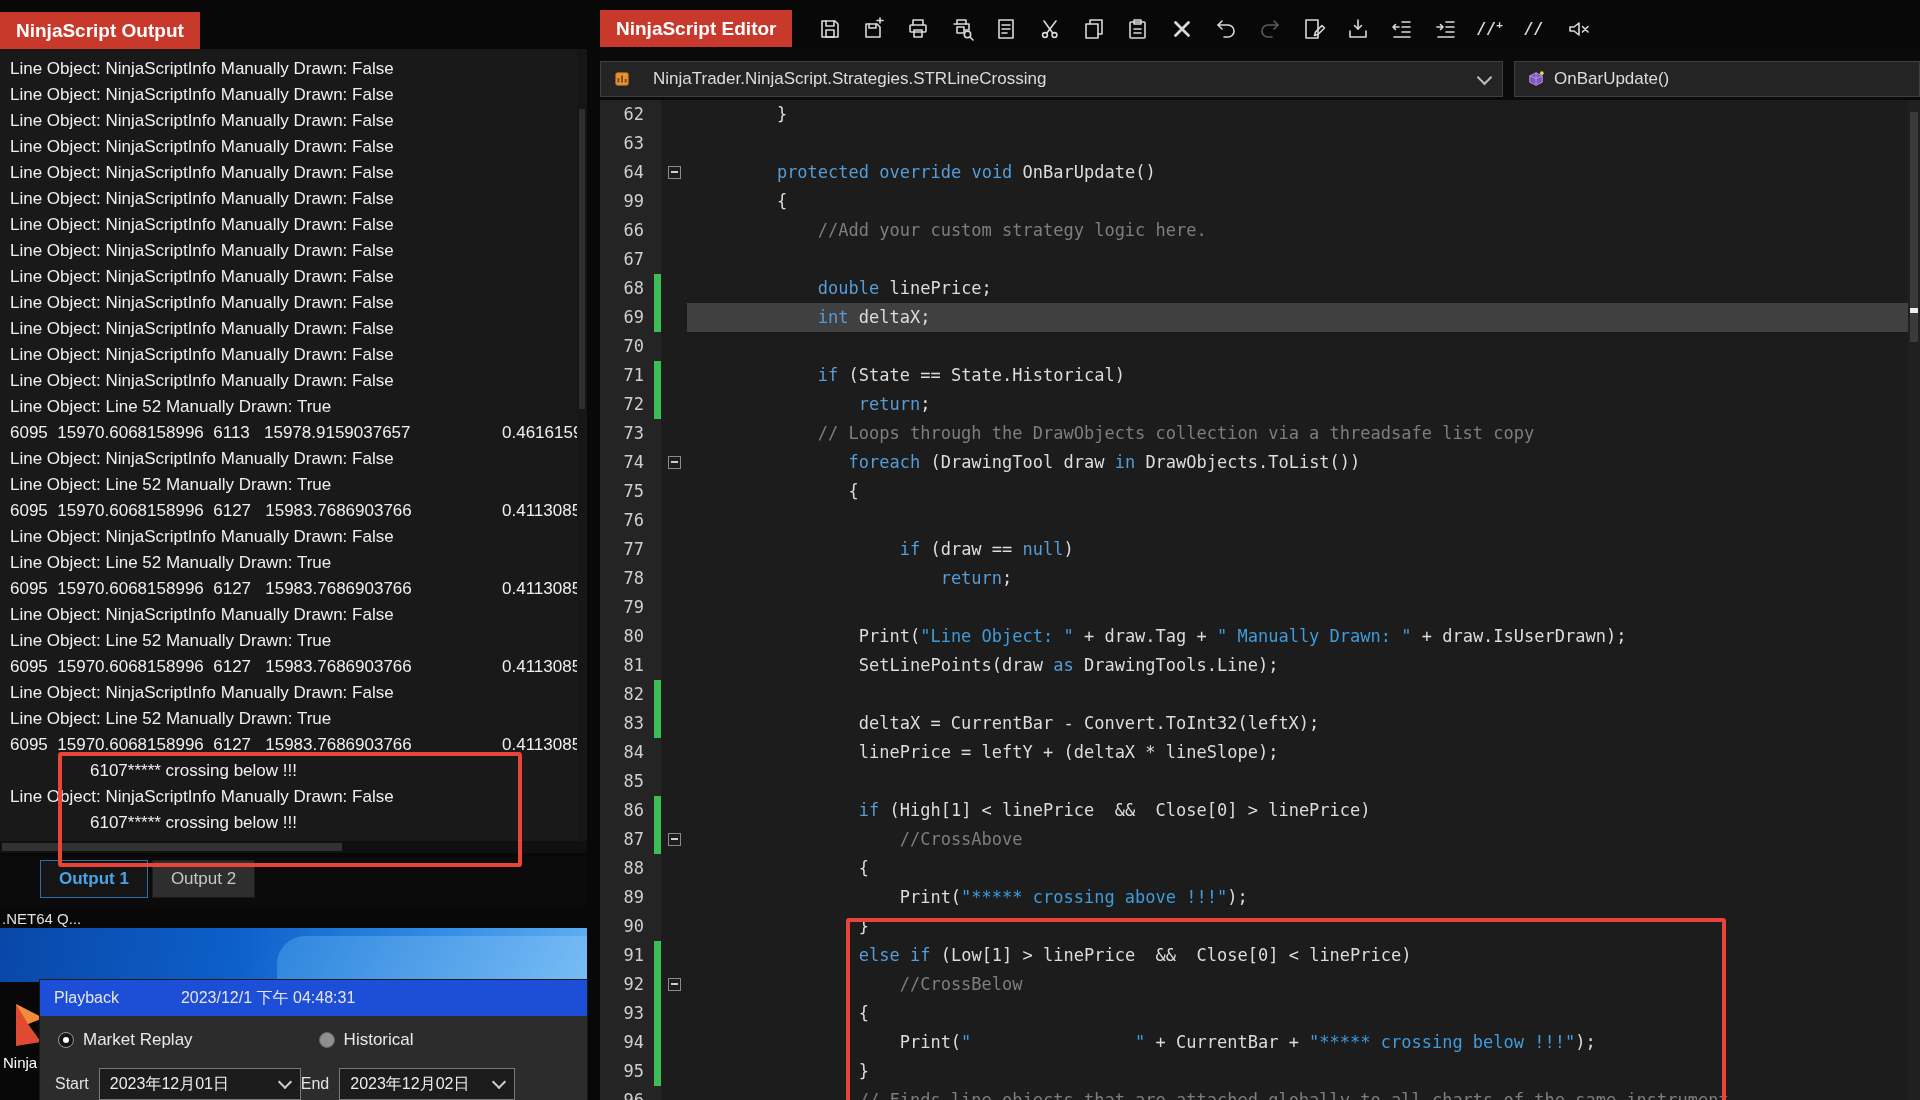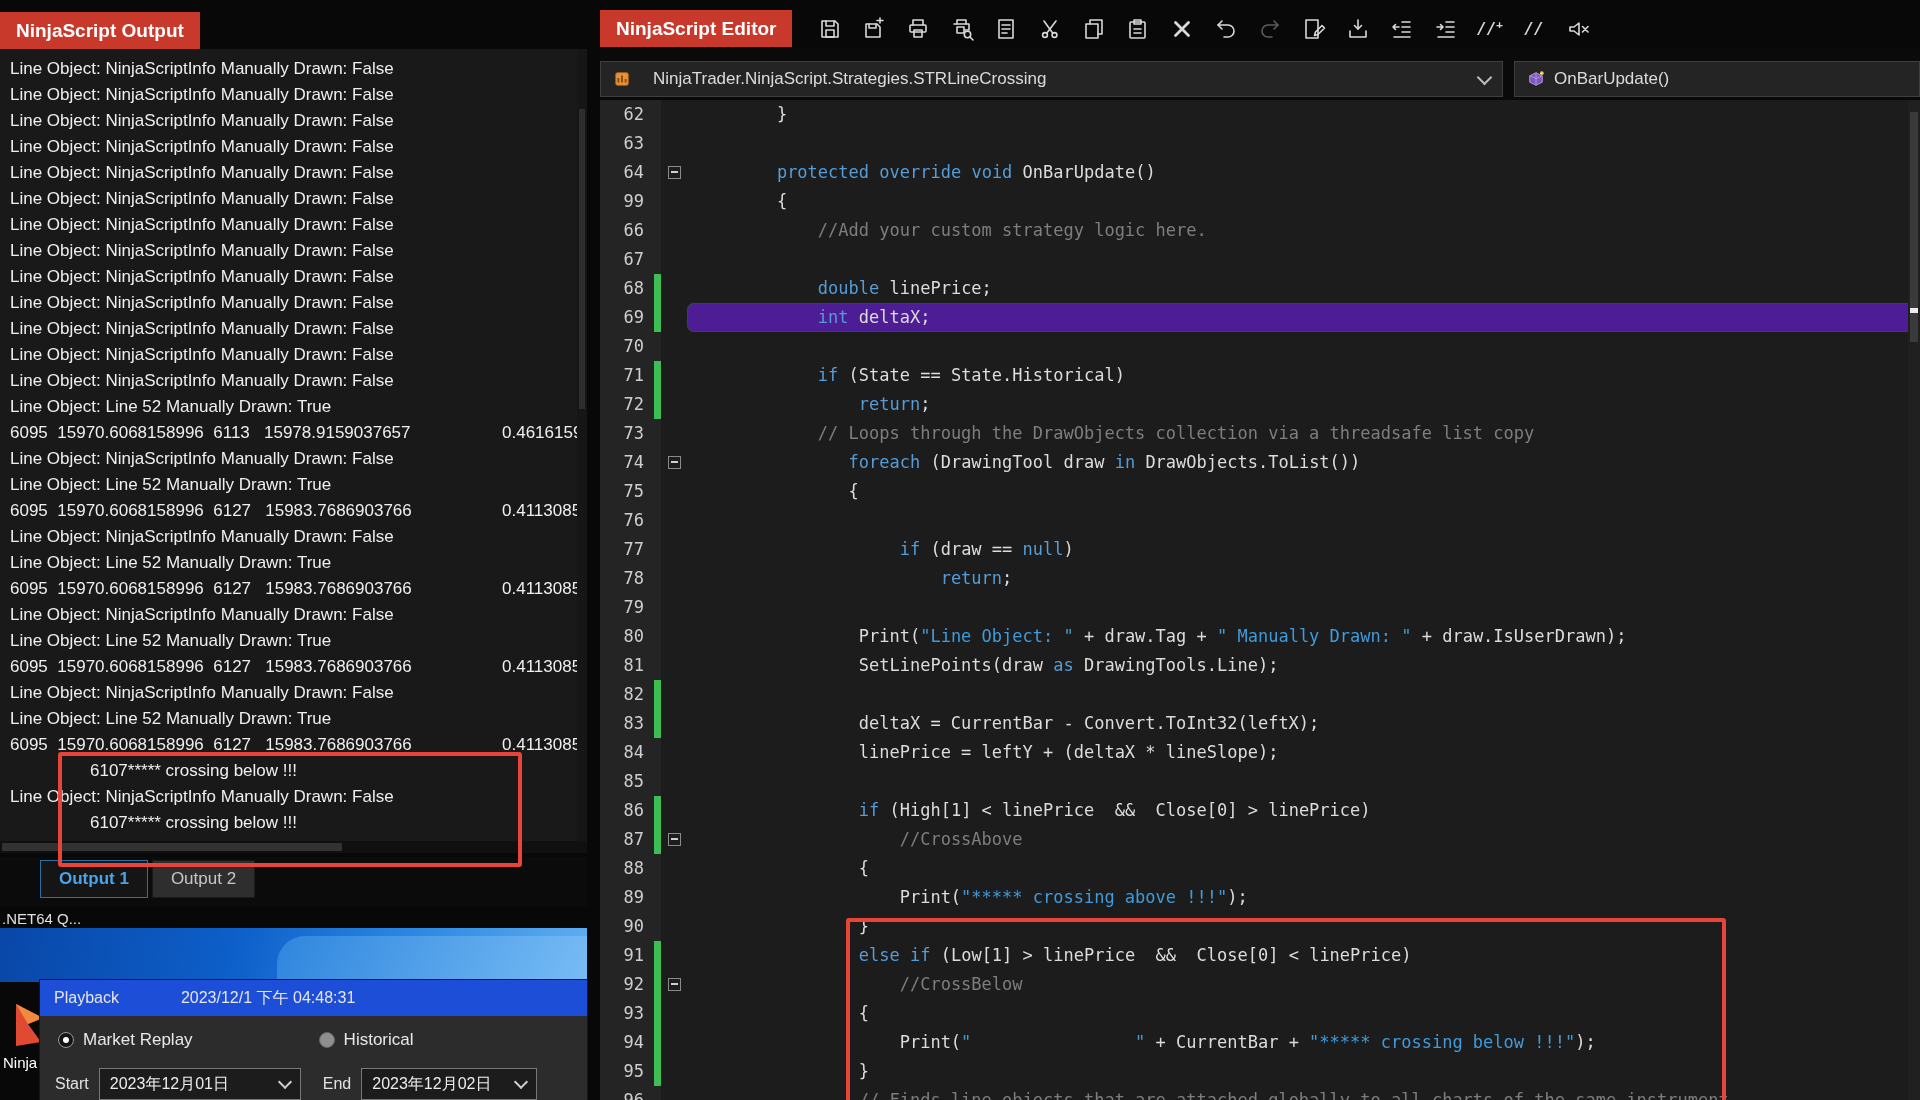--- a/index.html
+++ b/index.html
@@ -46,21 +46,21 @@
   .radio-item{display:flex;align-items:center;gap:9px;}
   .radio-item.second{margin-left:126px;}
   .radio{width:16px;height:16px;border-radius:50%;border:1px solid #9A9A9A;background:#151515;
          display:inline-block;position:relative;box-sizing:border-box;}
   .radio.selected::after{content:'';position:absolute;left:4px;top:4px;width:6px;height:6px;
          border-radius:50%;background:#FFF;}
   .radio.gray{background:#8F8F8F;border-color:#666;}
   .radio-label{font-size:17px;color:#E8E8E8;}
   .pb-dates{display:flex;align-items:center;margin:18px 0 0 15px;}
   .pb-label{font-size:16px;color:#E2E2E2;}
-  .pb-label.end{margin-left:22px;}
+  .pb-label.end{}
   .pb-select{width:202px;height:32px;background:#1C1C1C;border:1px solid #787878;display:flex;
              align-items:center;justify-content:space-between;padding:0 10px;box-sizing:border-box;
              margin-left:10px;font-size:16px;color:#ECECEC;white-space:nowrap;gap:8px;}
   .pb-select.end{width:176px;}
   .sel-chevron{width:8px;height:8px;border-right:2px solid #D0D0D0;border-bottom:2px solid #D0D0D0;
                transform:rotate(45deg);margin-top:-4px;flex:none;}
 
   
   .editor-panel{position:absolute;left:600px;top:10px;width:1320px;height:1100px;background:#0A0A0A;}
   .editor-titlebar{height:37px;background:#080808;display:flex;align-items:center;}
@@ -84,21 +84,21 @@
   .code-area{position:absolute;top:90px;left:0;width:1320px;height:1010px;background:#1C1C1C;
              overflow:hidden;font-family:"DejaVu Sans Mono","Liberation Mono",monospace;font-size:17px;}
   .code-row{display:flex;height:29px;line-height:29px;}
   .ln{width:54px;text-align:right;padding-right:10px;color:#CFCFCF;background:#242424;flex:none;box-sizing:border-box;}
   .cbar{width:7px;background:#242424;flex:none;}
   .cbar.green{background:#3DBE54;}
   .fcol{width:26px;flex:none;display:flex;align-items:center;justify-content:center;}
   .fbox{width:13px;height:13px;border:1px solid #8A8A8A;background:#1D1D1D;position:relative;box-sizing:border-box;}
   .fbox::after{content:'';position:absolute;left:2px;right:2px;top:4px;border-top:2px solid #CFCFCF;}
   .ctext{flex:1;white-space:pre;color:#DCDCDC;padding-left:8px;}
-  .code-row.current .ctext{background:#4c1d95;box-shadow:inset 0 0 0 1px #3E4145;border-radius:7px;}
+  .code-row.current .ctext{background:#404040;box-shadow:inset 0 0 0 1px #3E4145;}
   .tk-k{color:#569CD6}.tk-c{color:#7E7E7E}.tk-s{color:#3F9BDC}.tk-p{color:#DCDCDC}
 
   .editor-vscroll{position:absolute;top:90px;right:0;width:12px;height:1010px;background:#202020;}
   .editor-vscroll .thumb{position:absolute;top:12px;left:2px;width:8px;height:230px;background:#3A3A3A;}
   .editor-vscroll .mark{position:absolute;top:208px;left:2px;width:8px;height:5px;background:#ECECEC;}
 
   
   .annot{position:absolute;border:4px solid #E8443A;border-radius:3px;z-index:6;pointer-events:none;}
   .annot-output{left:58px;top:740px;width:456px;height:107px;}
   .annot-editor{left:246px;top:908px;width:872px;height:182px;}

